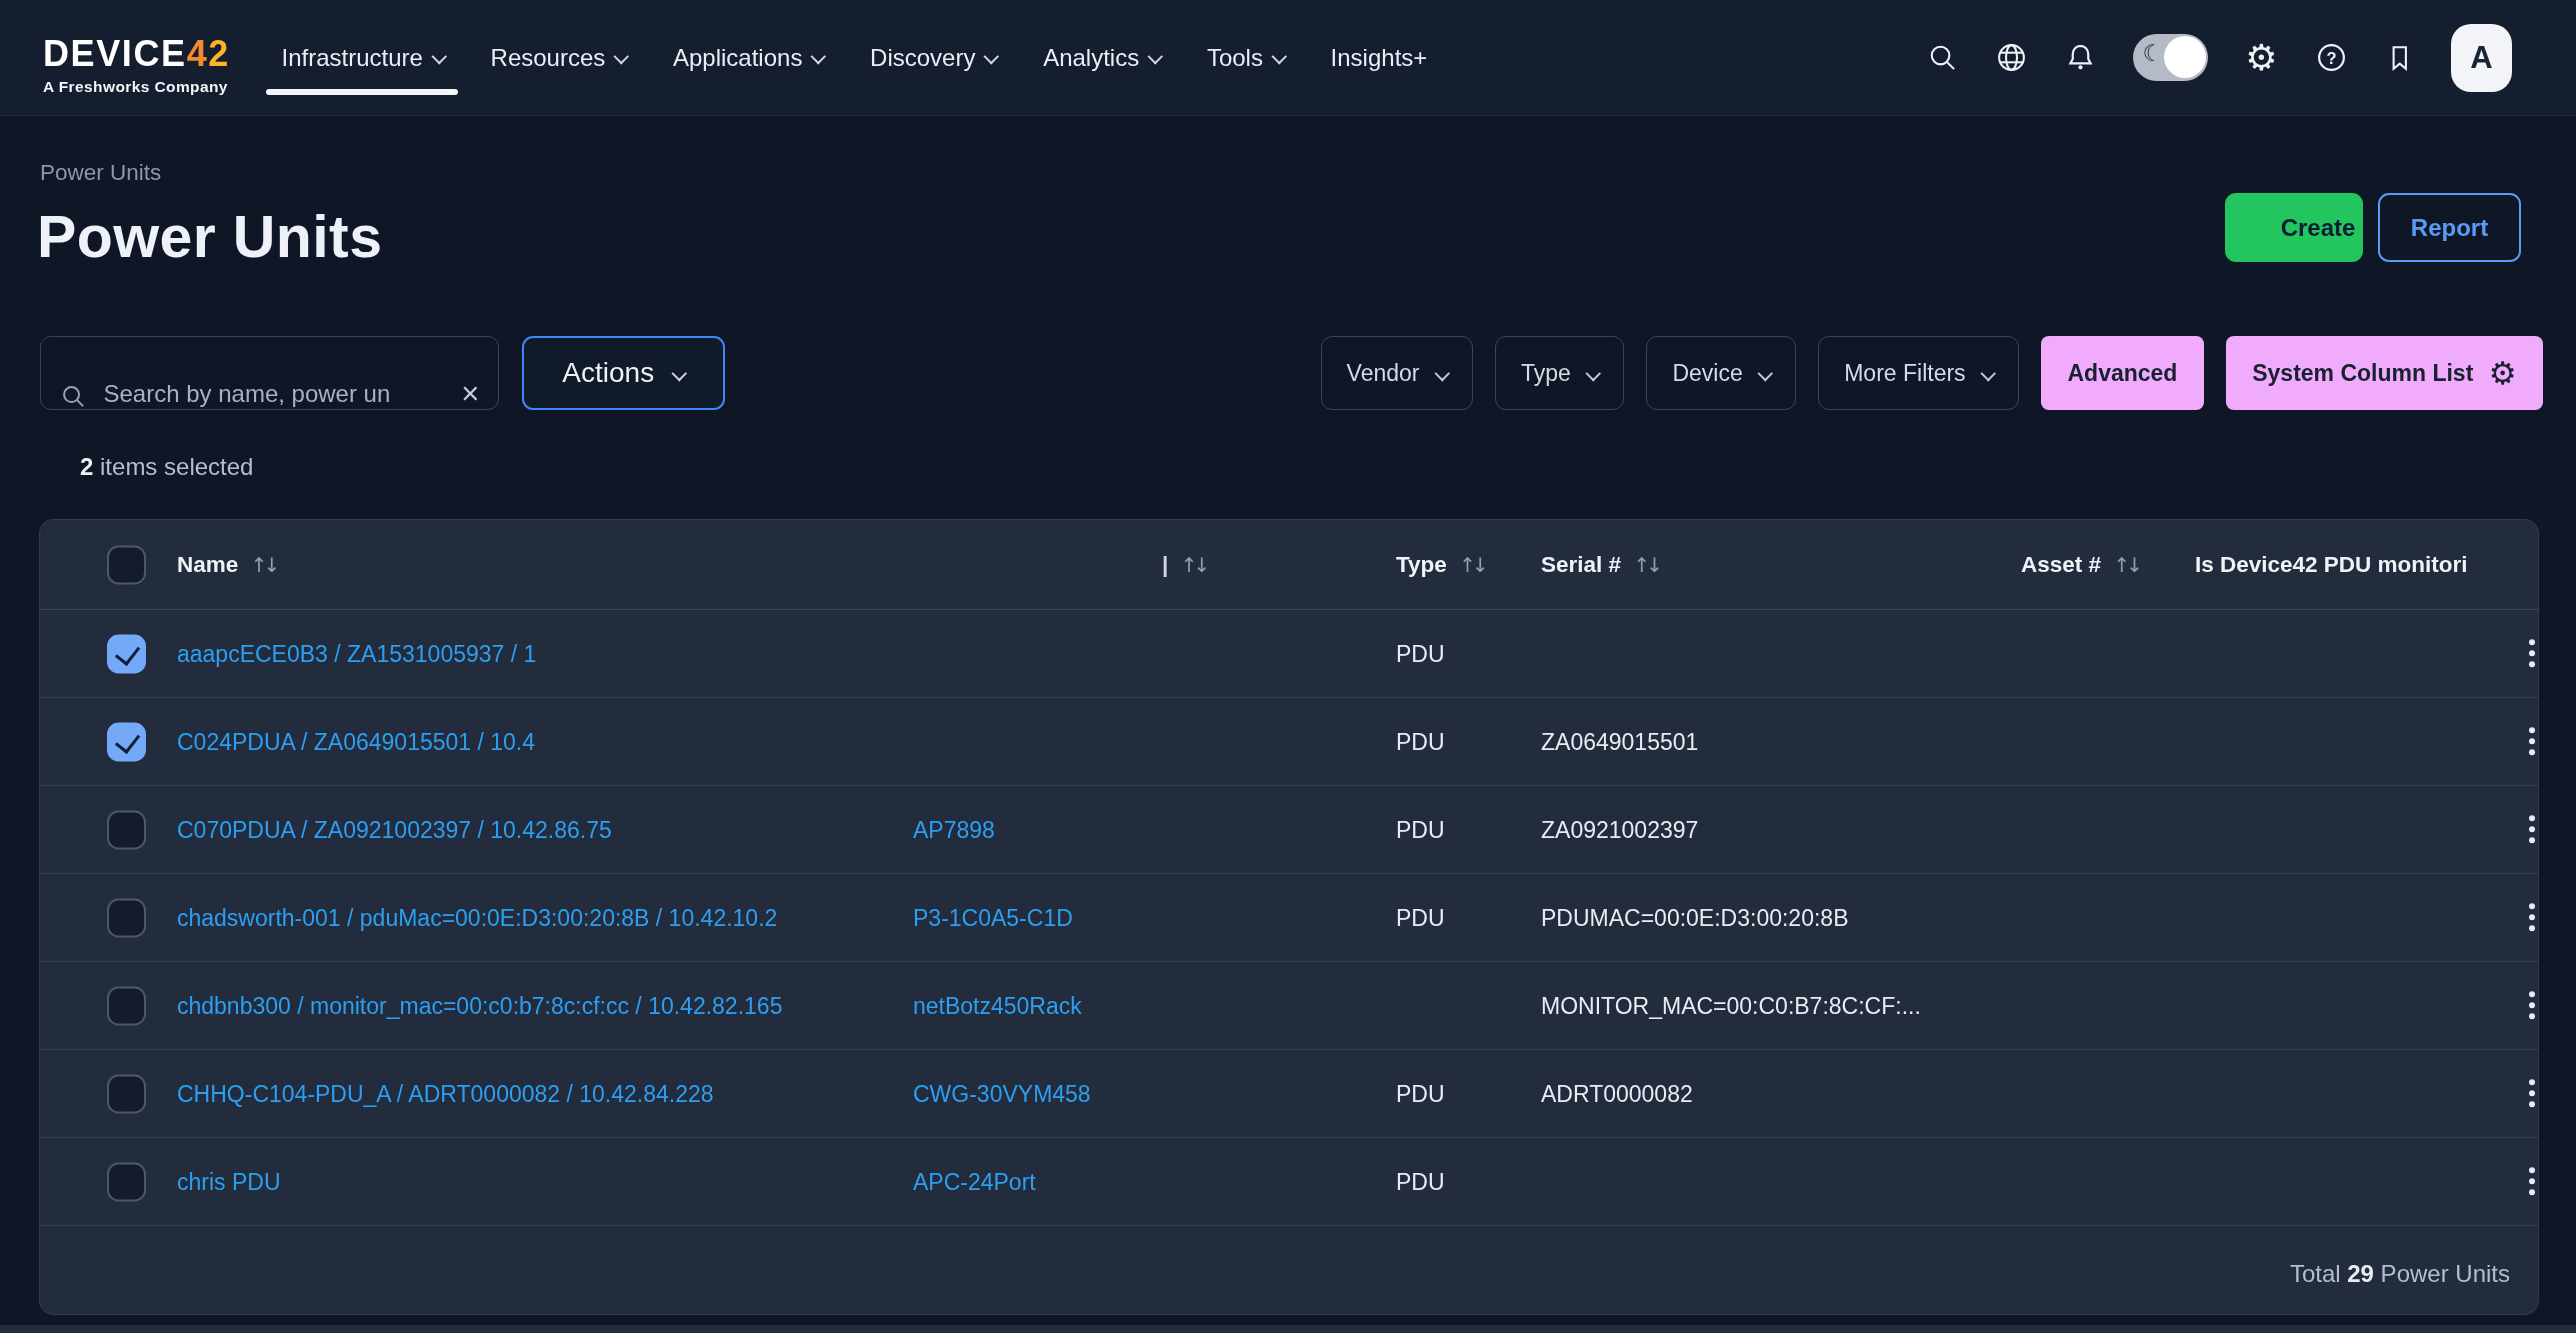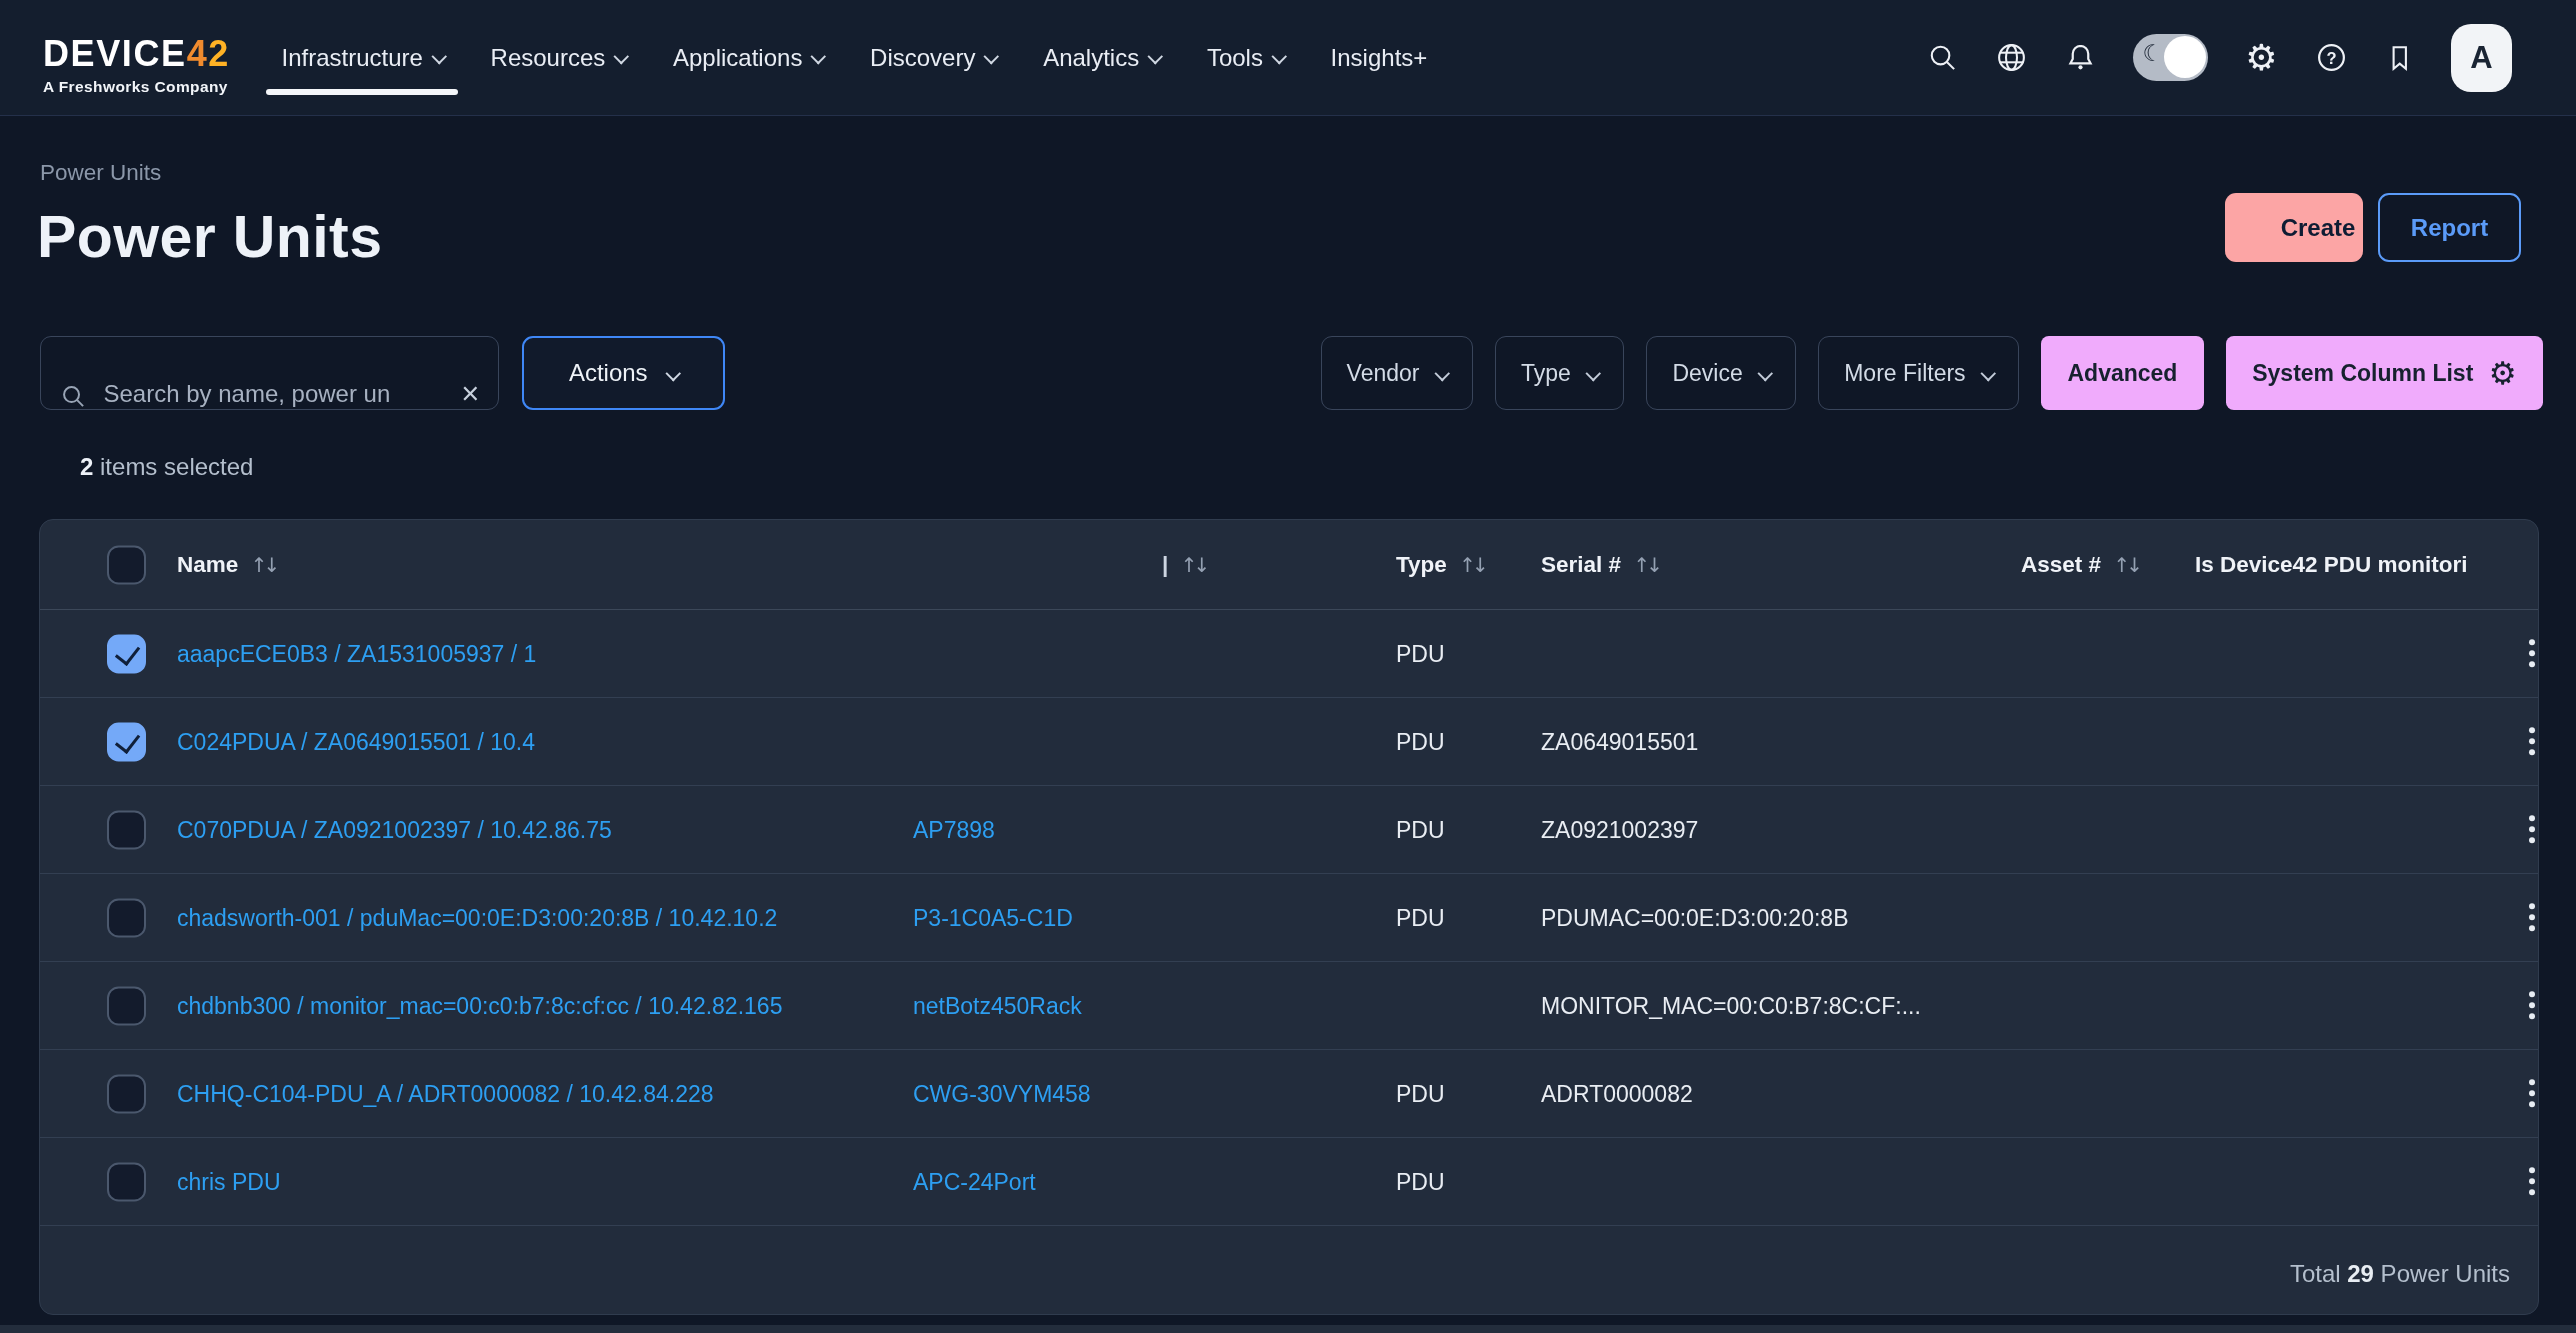--- a/index.html
+++ b/index.html
@@ -29,34 +29,34 @@
   .toggle-pill{width:75px;height:47px;border-radius:25px;background:#b4bbc6;position:relative;cursor:pointer;}
   .toggle-moon{position:absolute;left:9.3px;top:6.2px;font-family:"DejaVu Sans",sans-serif;font-size:23px;color:#1a2433;}
   .toggle-knob{position:absolute;right:2.3px;top:2.3px;width:42px;height:42px;border-radius:50%;background:#ffffff;}
   .avatar{width:61px;height:68px;border-radius:20px;background:#f2f4f7;color:#1a2433;font-size:31px;
           font-weight:700;display:flex;align-items:center;justify-content:center;cursor:pointer;}
 
   
   .breadcrumb{position:absolute;left:40px;top:160px;font-size:22.5px;color:#8b97a9;}
   .page-title{position:absolute;left:37px;top:203px;font-size:59px;font-weight:800;color:#eef2f8;letter-spacing:0.4px;}
   .btn{display:flex;align-items:center;justify-content:center;border-radius:11px;font-size:24px;font-weight:700;cursor:pointer;box-sizing:border-box;}
-  .btn-create{position:absolute;left:2225px;top:193px;width:138px;height:69px;background:#fca5a5;color:#0e1c33;padding-left:48px;}
+  .btn-create{position:absolute;left:2225px;top:193px;width:138px;height:69px;background:#22c55e;color:#0e1c33;padding-left:48px;}
   .btn-report{position:absolute;left:2378px;top:193px;width:143px;height:69px;background:transparent;
               border:2.3px solid #5b9bf8;color:#5b9bf8;}
 
   
   .search-box{position:absolute;left:40px;top:336px;width:459px;height:74px;border:1.6px solid #39455b;
               border-radius:11px;display:flex;align-items:flex-end;box-sizing:border-box;padding:0 18.6px;gap:15.5px;background:#0f1726;}
   .search-box input{flex:1;background:transparent;border:none;outline:none;color:#cdd6e2;font-size:24px;
               font-family:inherit;}
   .search-box input::placeholder{color:#a7b1c1;opacity:1;}
   .search-clear{font-size:31px;color:#c7d0dc;cursor:pointer;line-height:31px;}
   .actions-btn{position:absolute;left:522px;top:336px;width:203px;height:74px;border:2.3px solid #3f87f6;
                border-radius:11px;display:flex;align-items:center;justify-content:center;gap:20px;
-               color:#eef2f7;font-size:24px;box-sizing:border-box;cursor:pointer;background:#111a2b;}
+               color:#eef2f7;font-size:28px;box-sizing:border-box;cursor:pointer;background:#111a2b;}
   .filters{position:absolute;top:336px;right:33px;display:flex;gap:22px;height:74px;align-items:center;}
   .filter-btn{height:74px;border:1.6px solid #39455b;border-radius:11px;display:flex;align-items:center;
               justify-content:center;gap:17px;color:#d3dbe6;font-size:23px;box-sizing:border-box;
               padding:0 25px;cursor:pointer;}
   .solid-btn{height:74px;border-radius:7.8px;background:#f0abfc;color:#17212f;font-size:23px;font-weight:600;
              display:flex;align-items:center;justify-content:center;gap:15.5px;padding:0 26.4px;cursor:pointer;}
   .solid-btn .gear-glyph{color:#17212f;font-size:31px;}
   .filter-btn .chev{border-color:#c2cbd8;}
 
   .selected-summary{position:absolute;left:40px;top:453px;font-size:24px;color:#b4bfcd;margin-left:40px;}

